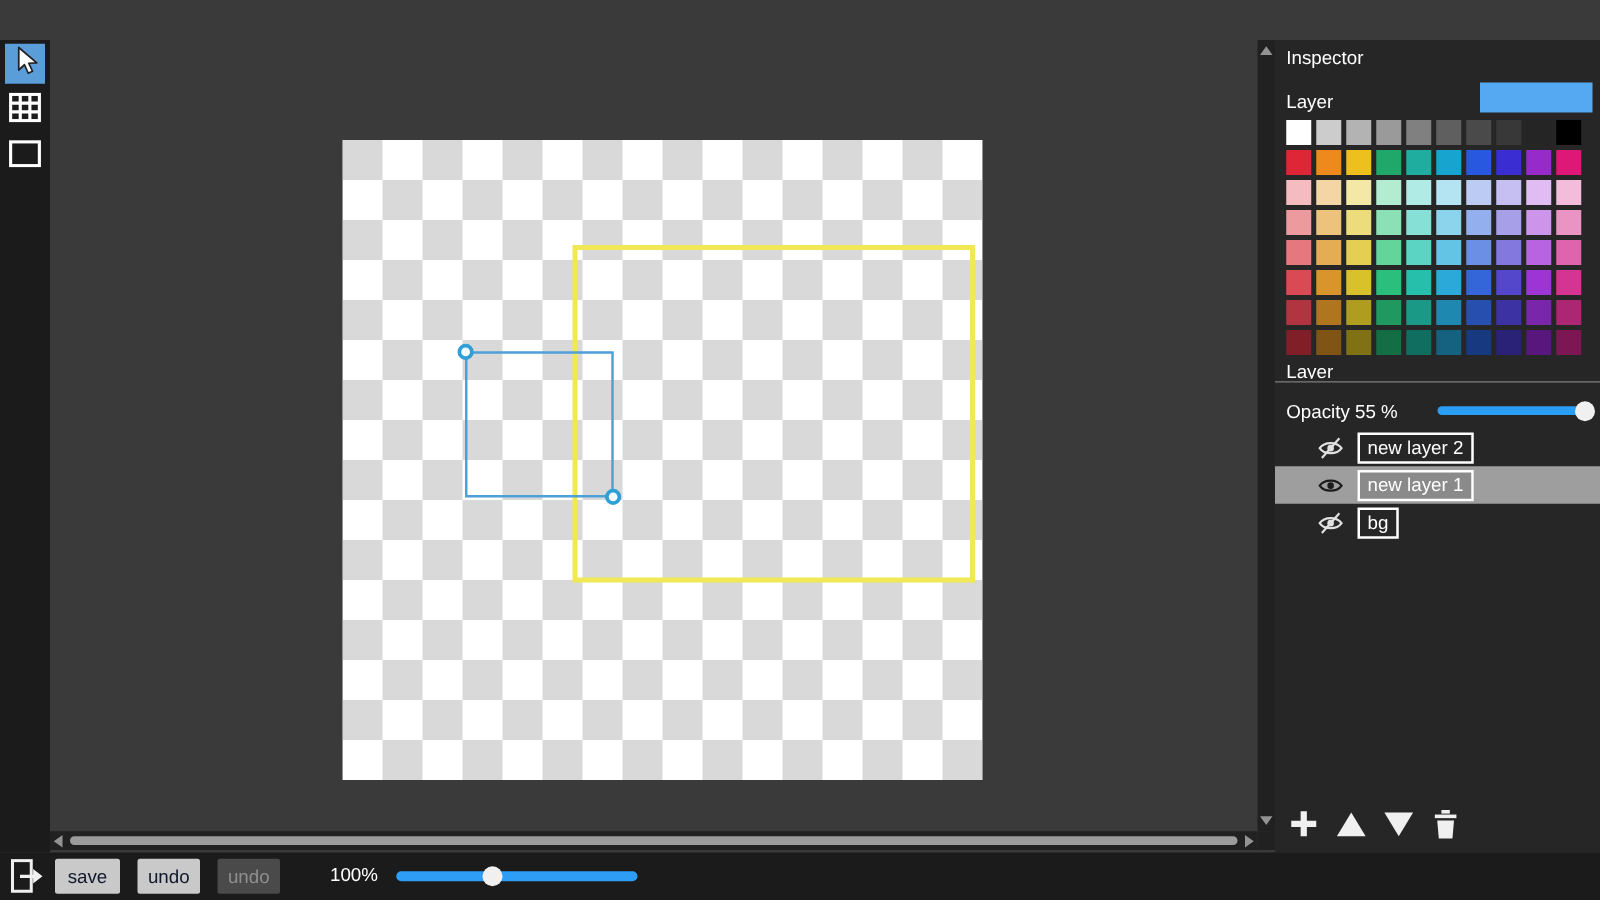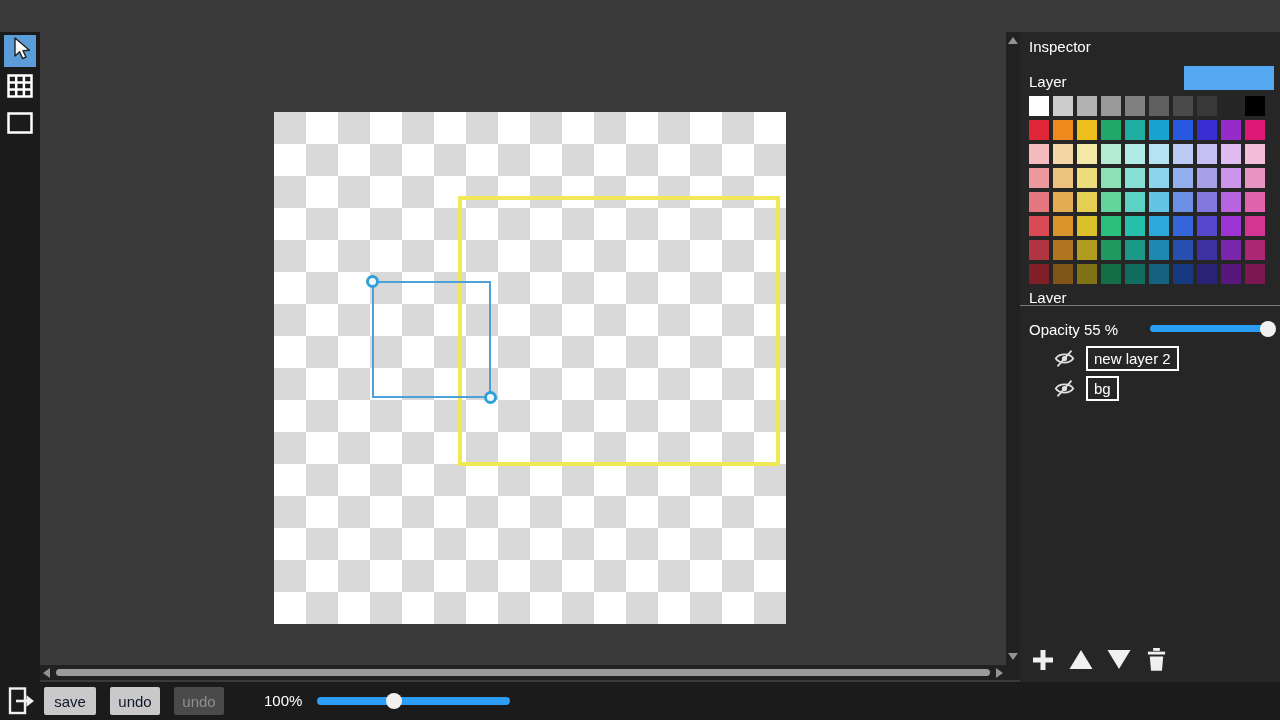--- a/index.html
+++ b/index.html
@@ -217,20 +217,29 @@
         <div class="layer-row">
           <span class="eye">
             <svg width="21" height="21" viewBox="0 0 24 24">
               <path d="M2 12C6.2 5.8 17.8 5.8 22 12C17.8 18.2 6.2 18.2 2 12Z" fill="none" stroke="#e0e0e0" stroke-width="2"></path>
               <circle cx="12" cy="12" r="3" fill="#e0e0e0"></circle>
               <line x1="4" y1="21" x2="20" y2="3" stroke="#e0e0e0" stroke-width="2"></line>
             </svg>
           </span>
           <span class="layer-label">new layer 2</span>
         </div>
+        <div class="layer-row selected">
+          <span class="eye">
+            <svg width="21" height="21" viewBox="0 0 24 24">
+              <path d="M2 12C6.2 5.8 17.8 5.8 22 12C17.8 18.2 6.2 18.2 2 12Z" fill="none" stroke="#1b1b1b" stroke-width="2"></path>
+              <circle cx="12" cy="12" r="3" fill="#1b1b1b"></circle>
+            </svg>
+          </span>
+          <span class="layer-label">new layer 1</span>
+        </div>
         <div class="layer-row">
           <span class="eye">
             <svg width="21" height="21" viewBox="0 0 24 24">
               <path d="M2 12C6.2 5.8 17.8 5.8 22 12C17.8 18.2 6.2 18.2 2 12Z" fill="none" stroke="#e0e0e0" stroke-width="2"></path>
               <circle cx="12" cy="12" r="3" fill="#e0e0e0"></circle>
               <line x1="4" y1="21" x2="20" y2="3" stroke="#e0e0e0" stroke-width="2"></line>
             </svg>
           </span>
           <span class="layer-label">bg</span>
         </div>

